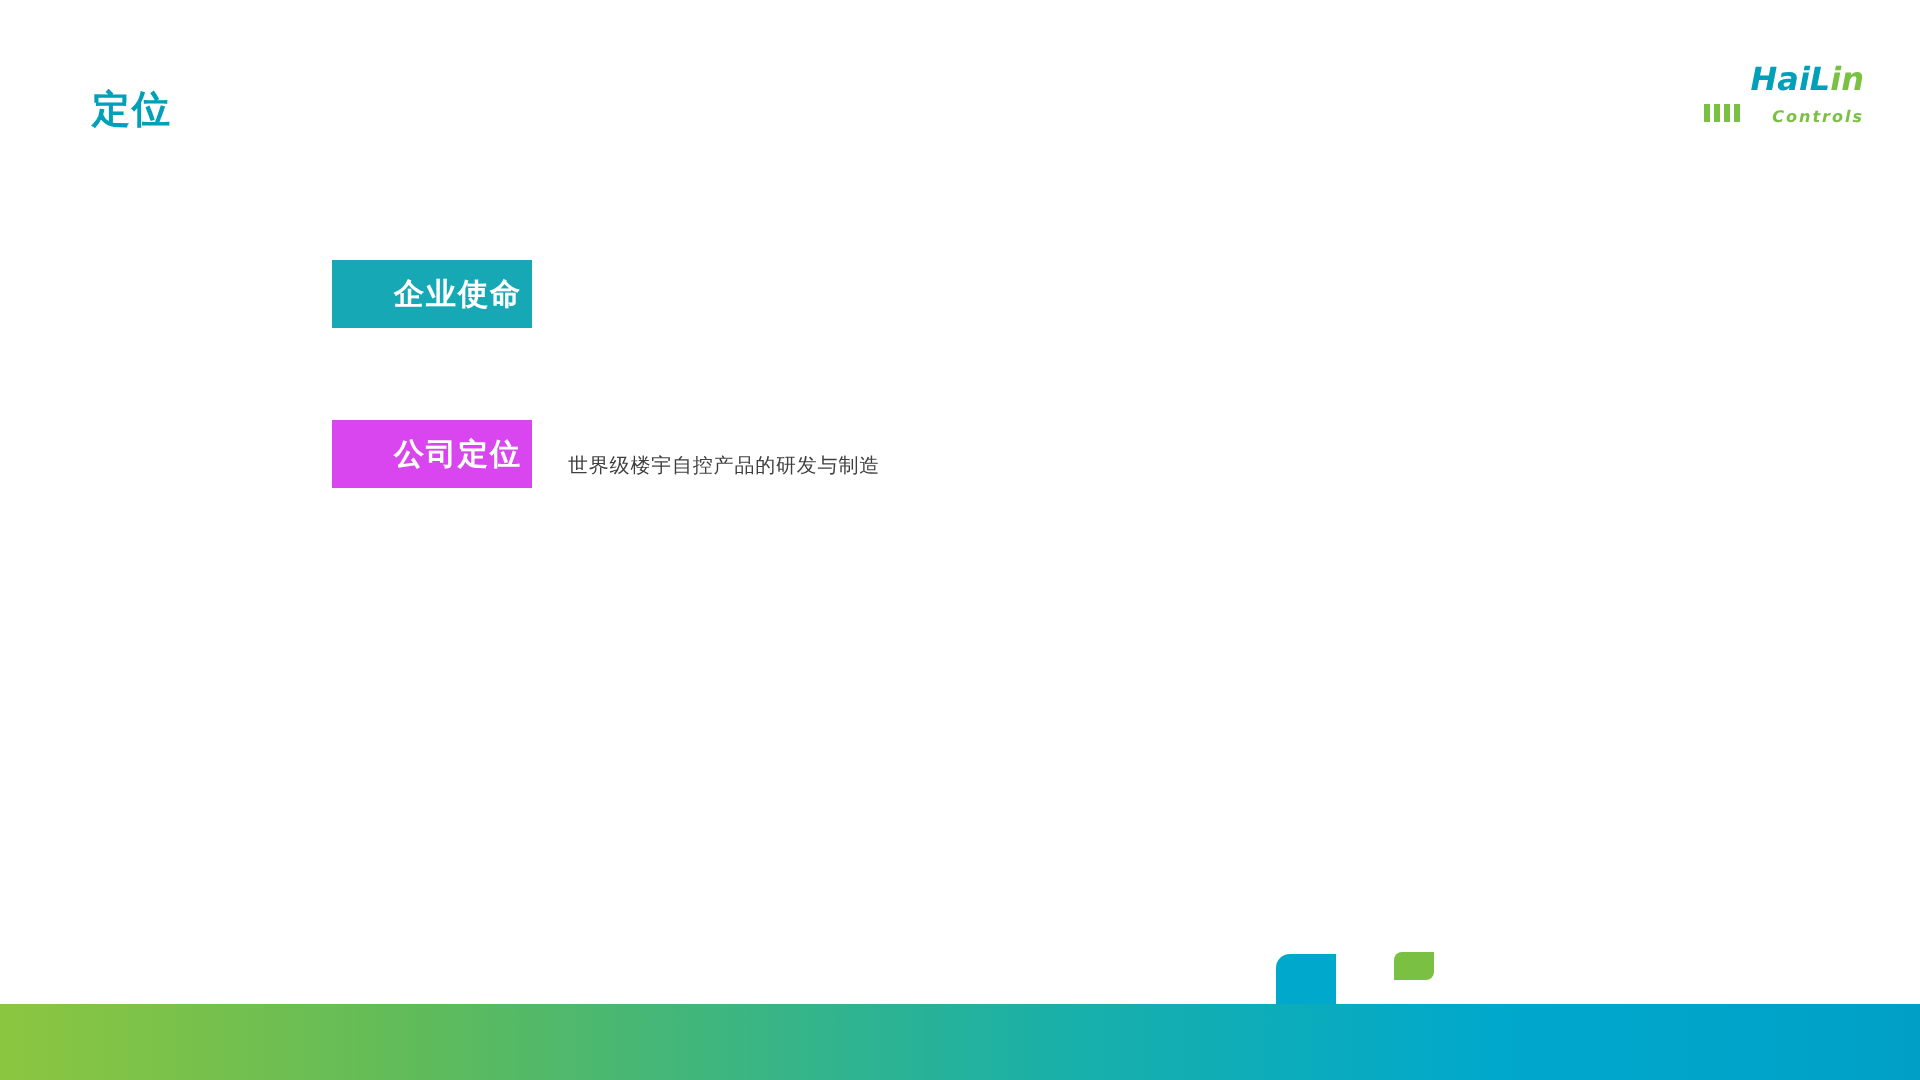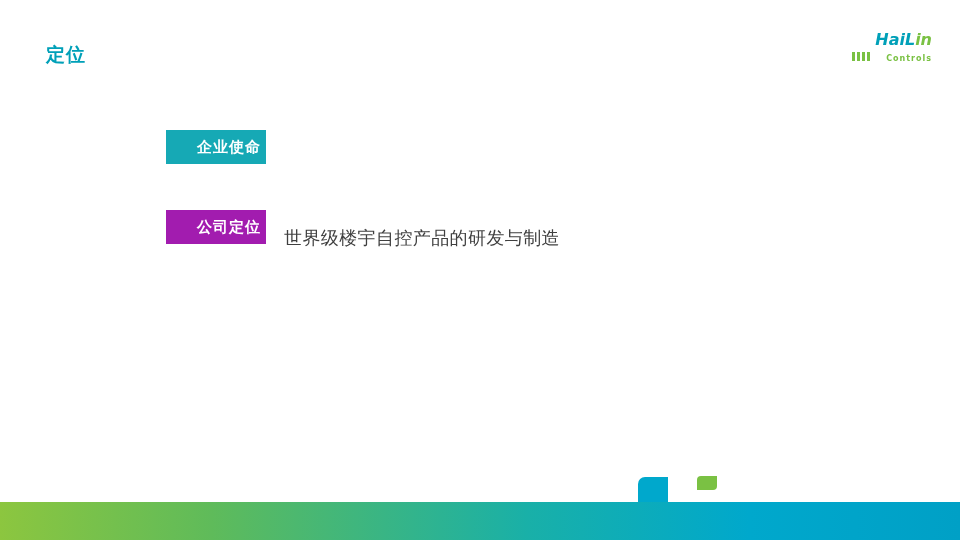--- a/index.html
+++ b/index.html
@@ -54,20 +54,21 @@
     white-space: nowrap;
   }
   .logo-hai { color: #00a0b8; }
   .logo-lin { color: #7ac143; }
   .logo-sub {
     position: absolute;
     right: 0;
     top: 24px;
     font-size: 8px;
     font-weight: bold;
+    font-style: italic;
     color: #7ac143;
     letter-spacing: 1px;
     white-space: nowrap;
   }
   .logo-bars {
     position: absolute;
     right: 62px;
     top: 22px;
     display: flex;
     gap: 2px;
@@ -106,21 +107,21 @@
     font-size: 15px;
     font-weight: bold;
     letter-spacing: 1px;
     box-sizing: border-box;
     padding-left: 26px;
   }
   .row-text {
     position: absolute;
     left: 118px;
     top: 16px;
-    font-size: 18px;
+    font-size: 10px;
     color: #3f3f3f;
     letter-spacing: 0.4px;
     white-space: nowrap;
   }
   .row-text.small {
     font-size: 11px;
     top: 18px;
     color: #4a4a4a;
   }
 
@@ -189,21 +190,21 @@
     <div class="logo-sub">Controls</div>
   </div>
 
   <div class="rows">
 
     <div class="row">
       <div class="tag" style="background: rgb(22, 169, 181);">企业使命</div>
     </div>
 
     <div class="row">
-      <div class="tag" style="background: #a21caf;">公司定位</div>
+      <div class="tag" style="background: #d946ef;">公司定位</div>
       <div class="row-text">世界级楼宇自控产品的研发与制造</div>
     </div>
 
 
   </div>
 
   <div class="deco-sq deco-d"></div>
   <div class="deco-sq deco-a"></div>
   <div class="deco-sq deco-b"></div>
   <div class="deco-sq deco-c"></div>

